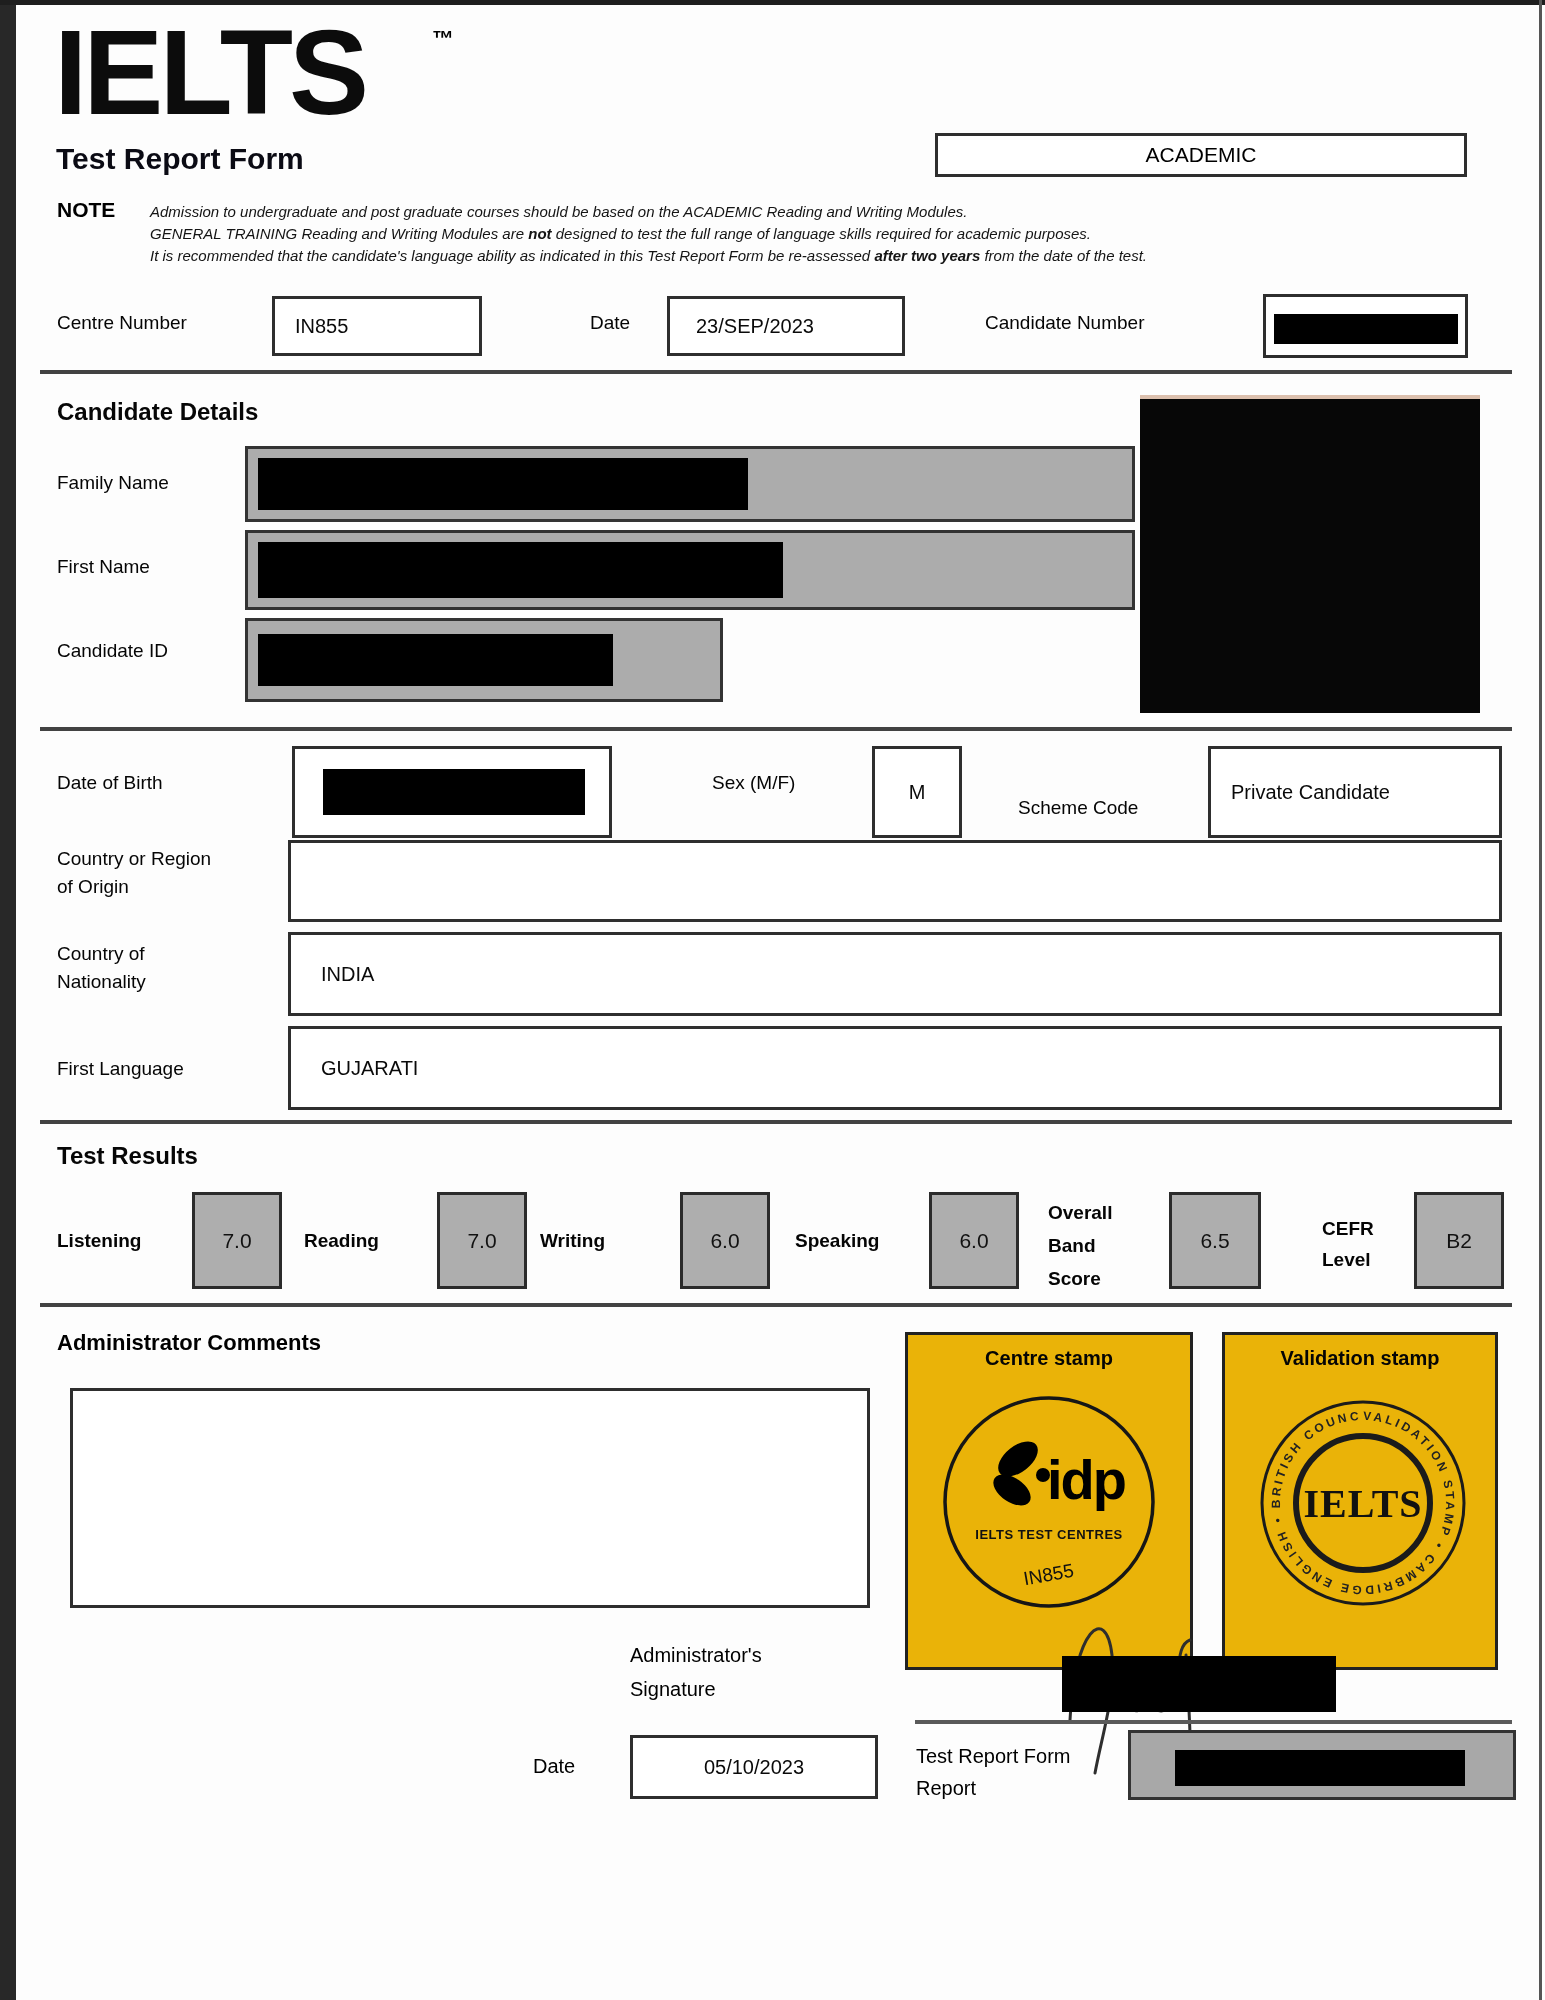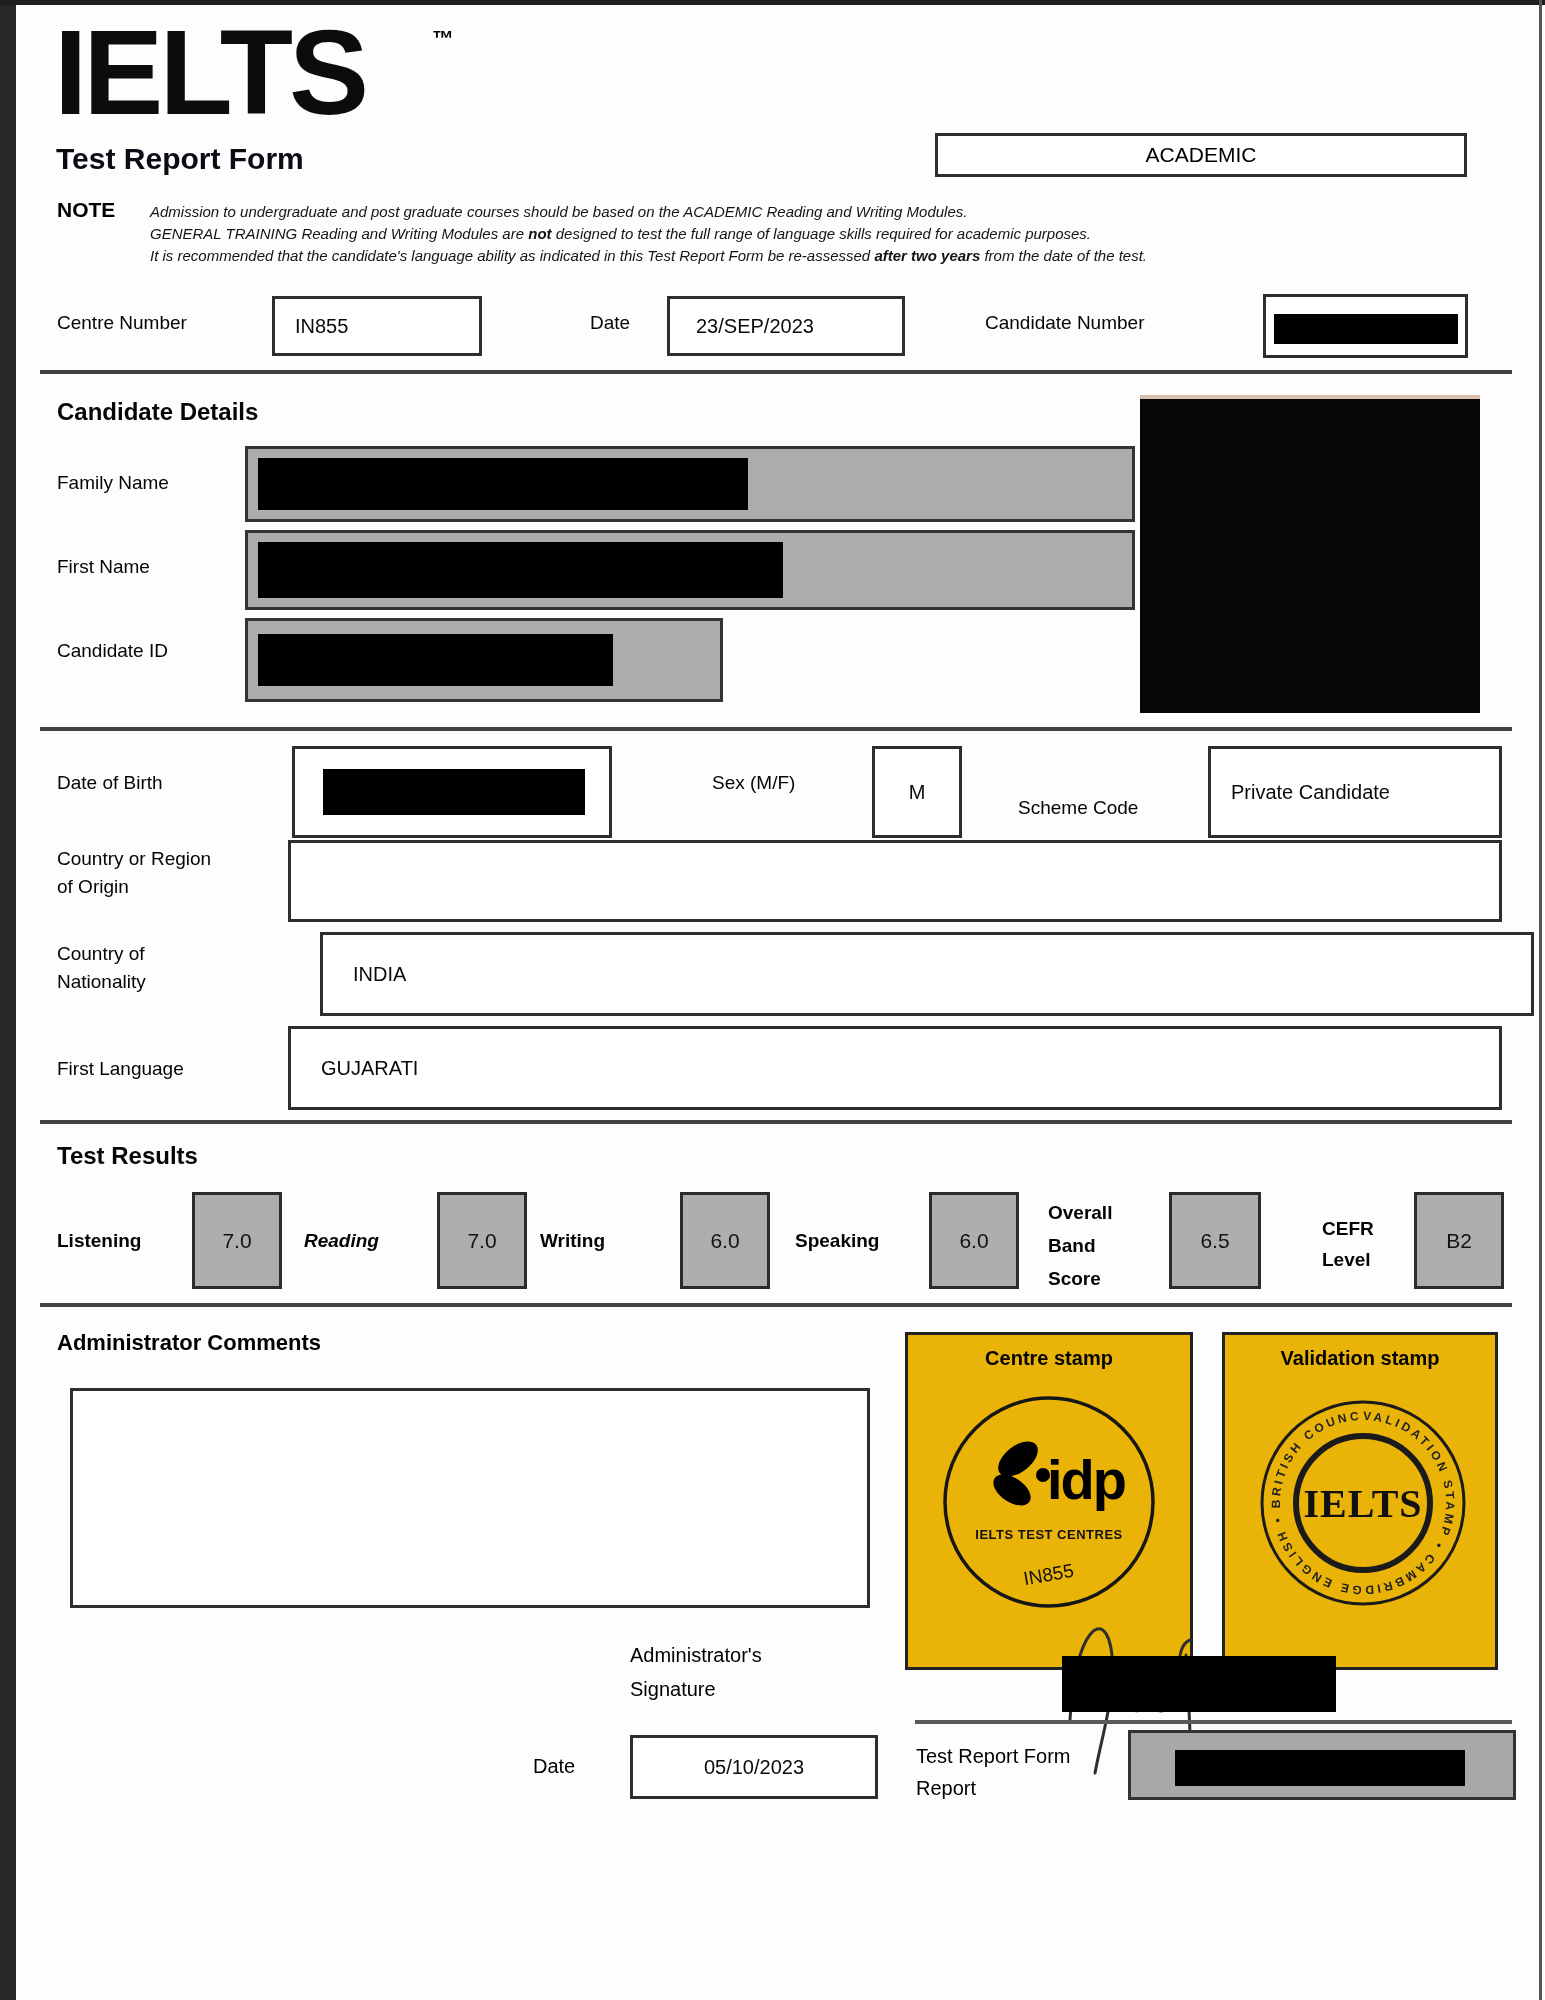--- a/index.html
+++ b/index.html
@@ -103,37 +103,37 @@
       <div>of Origin</div>
   </div>
   <div class="box" style="left:288px;top:840px;width:1214px;height:82px;padding-left:30px;">
     <span class="val"></span>
   </div>
 
   <div class="abs lbl2" style="left:57px;top:940px;">
     <div>Country of</div>
       <div>Nationality</div>
   </div>
-  <div class="box" style="left:288px;top:932px;width:1214px;height:84px;padding-left:30px;margin-left:32px;">
+  <div class="box" style="left:288px;top:932px;width:1214px;height:84px;padding-left:30px;">
     <span class="val">INDIA</span>
   </div>
 
   <div class="abs lbl" style="left:57px;top:1058px;">First Language</div>
   <div class="box" style="left:288px;top:1026px;width:1214px;height:84px;padding-left:30px;">
     <span class="val">GUJARATI</span>
   </div>
 
   <div class="divider" style="left:40px;top:1120px;width:1472px;"></div>
 
   <div class="abs heading" style="left:57px;top:1142px;">Test Results</div>
 
   <div class="abs score-lbl" style="left:57px;top:1230px;">Listening</div>
   <div class="scorebox" style="left:192px;top:1192px;">7.0</div>
 
-  <div class="abs score-lbl" style="left:304px;top:1230px;font-style:italic;">Reading</div>
+  <div class="abs score-lbl" style="left:304px;top:1230px;">Reading</div>
   <div class="scorebox" style="left:437px;top:1192px;">7.0</div>
 
   <div class="abs score-lbl" style="left:540px;top:1230px;">Writing</div>
   <div class="scorebox" style="left:680px;top:1192px;">6.0</div>
 
   <div class="abs score-lbl" style="left:795px;top:1230px;">Speaking</div>
   <div class="scorebox" style="left:929px;top:1192px;">6.0</div>
 
   <div class="abs score-lbl" style="left:1048px;top:1196px;line-height:33px;">
     <div>Overall</div>

